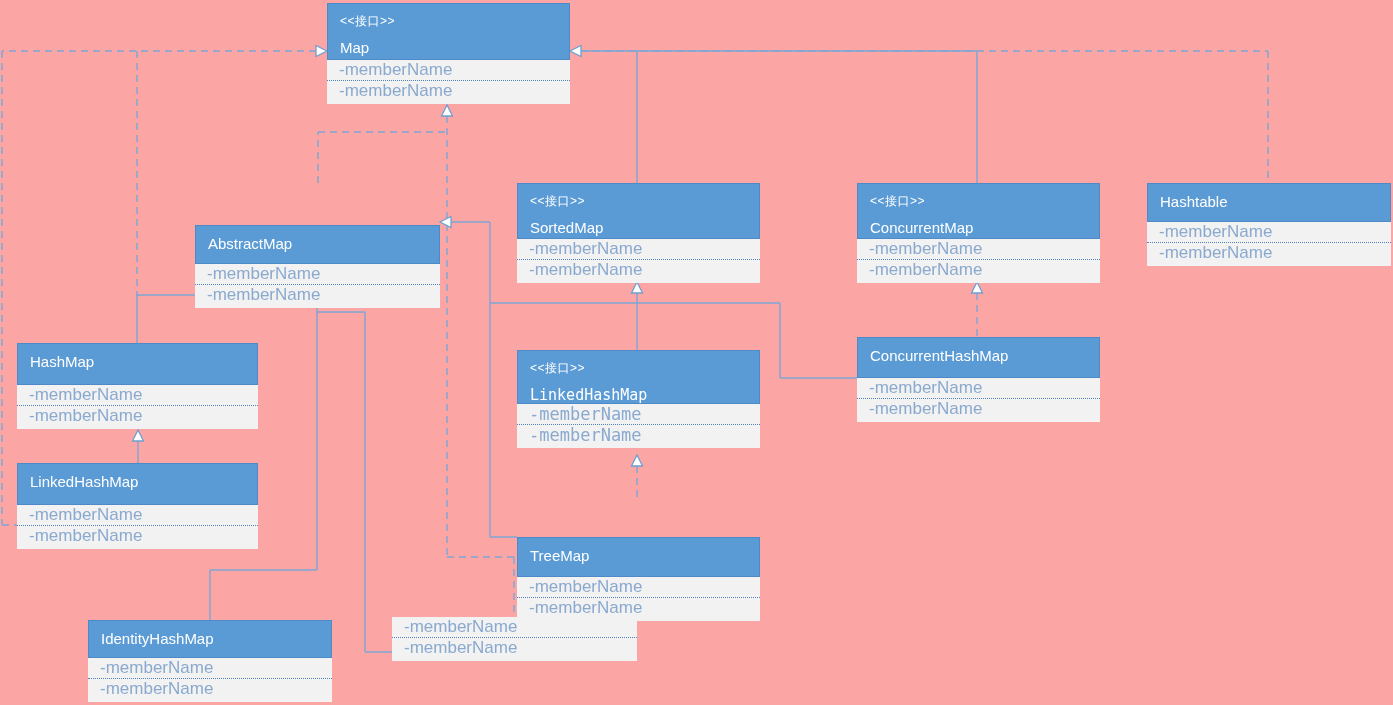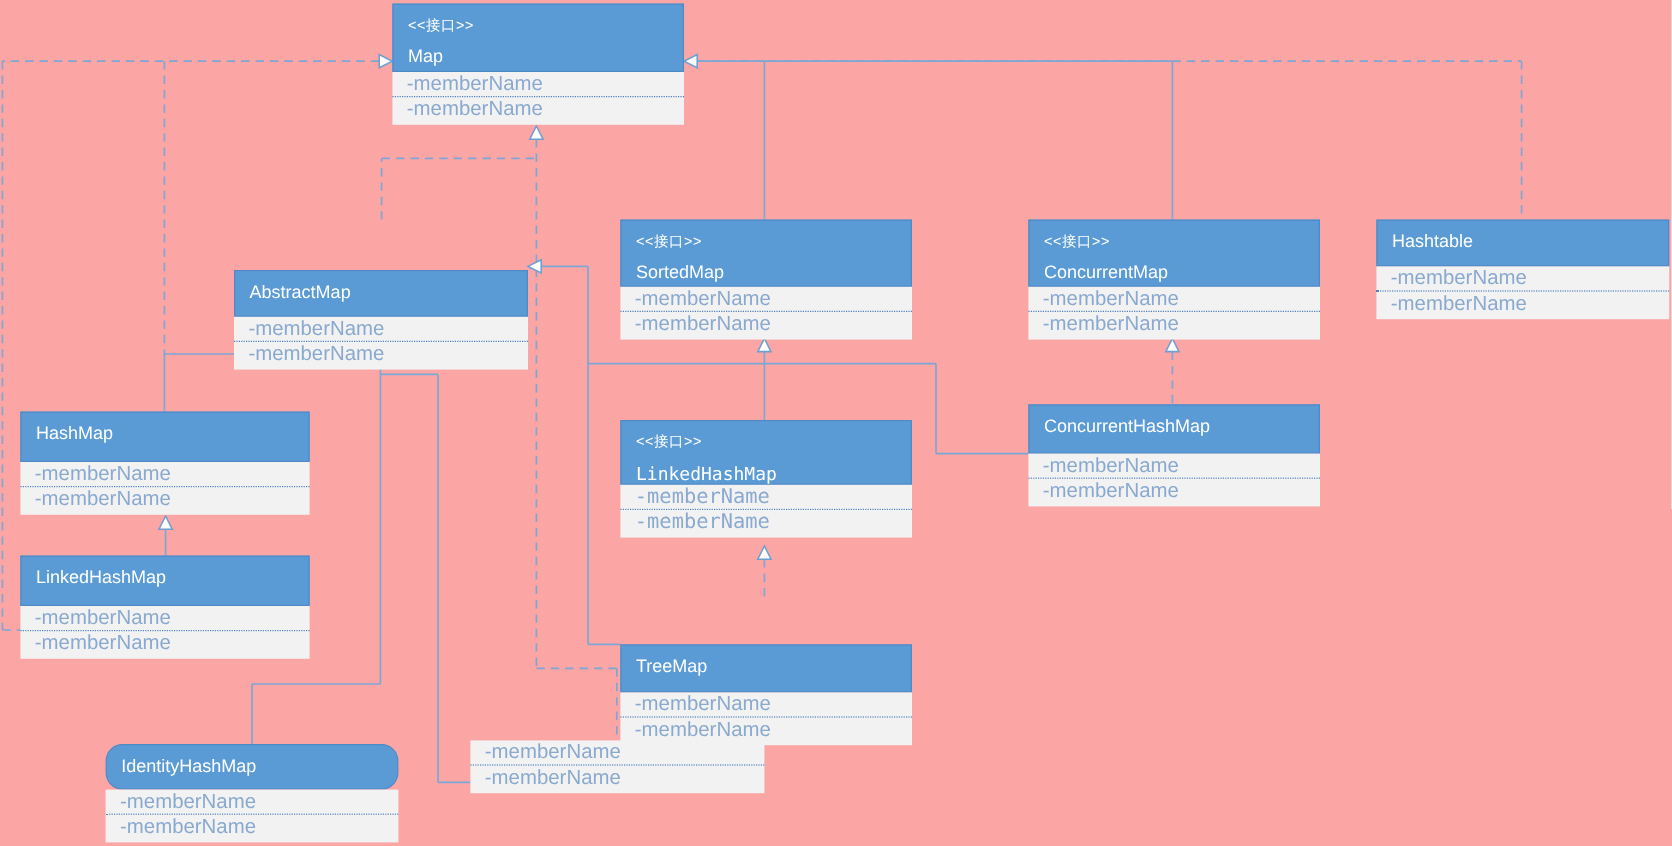--- a/index.html
+++ b/index.html
@@ -157,21 +157,21 @@
     <div class="hdr" style="height:40px;">
       <span class="cname">TreeMap</span>
     </div>
     <div class="cbody">
       <div class="member m1">-memberName</div>
       <div class="member m2">-memberName</div>
     </div>
   </div>
 
   <div class="class-box" style="left:88px;top:620px;width:244px;">
-    <div class="hdr" style="height:38px;border-radius:14px;">
+    <div class="hdr" style="height:38px;">
       <span class="cname">IdentityHashMap</span>
     </div>
     <div class="cbody">
       <div class="member m1">-memberName</div>
       <div class="member m2">-memberName</div>
     </div>
   </div>
 
   <div class="class-box" style="left:392px;top:617px;width:245px;">
     <div class="cbody">

